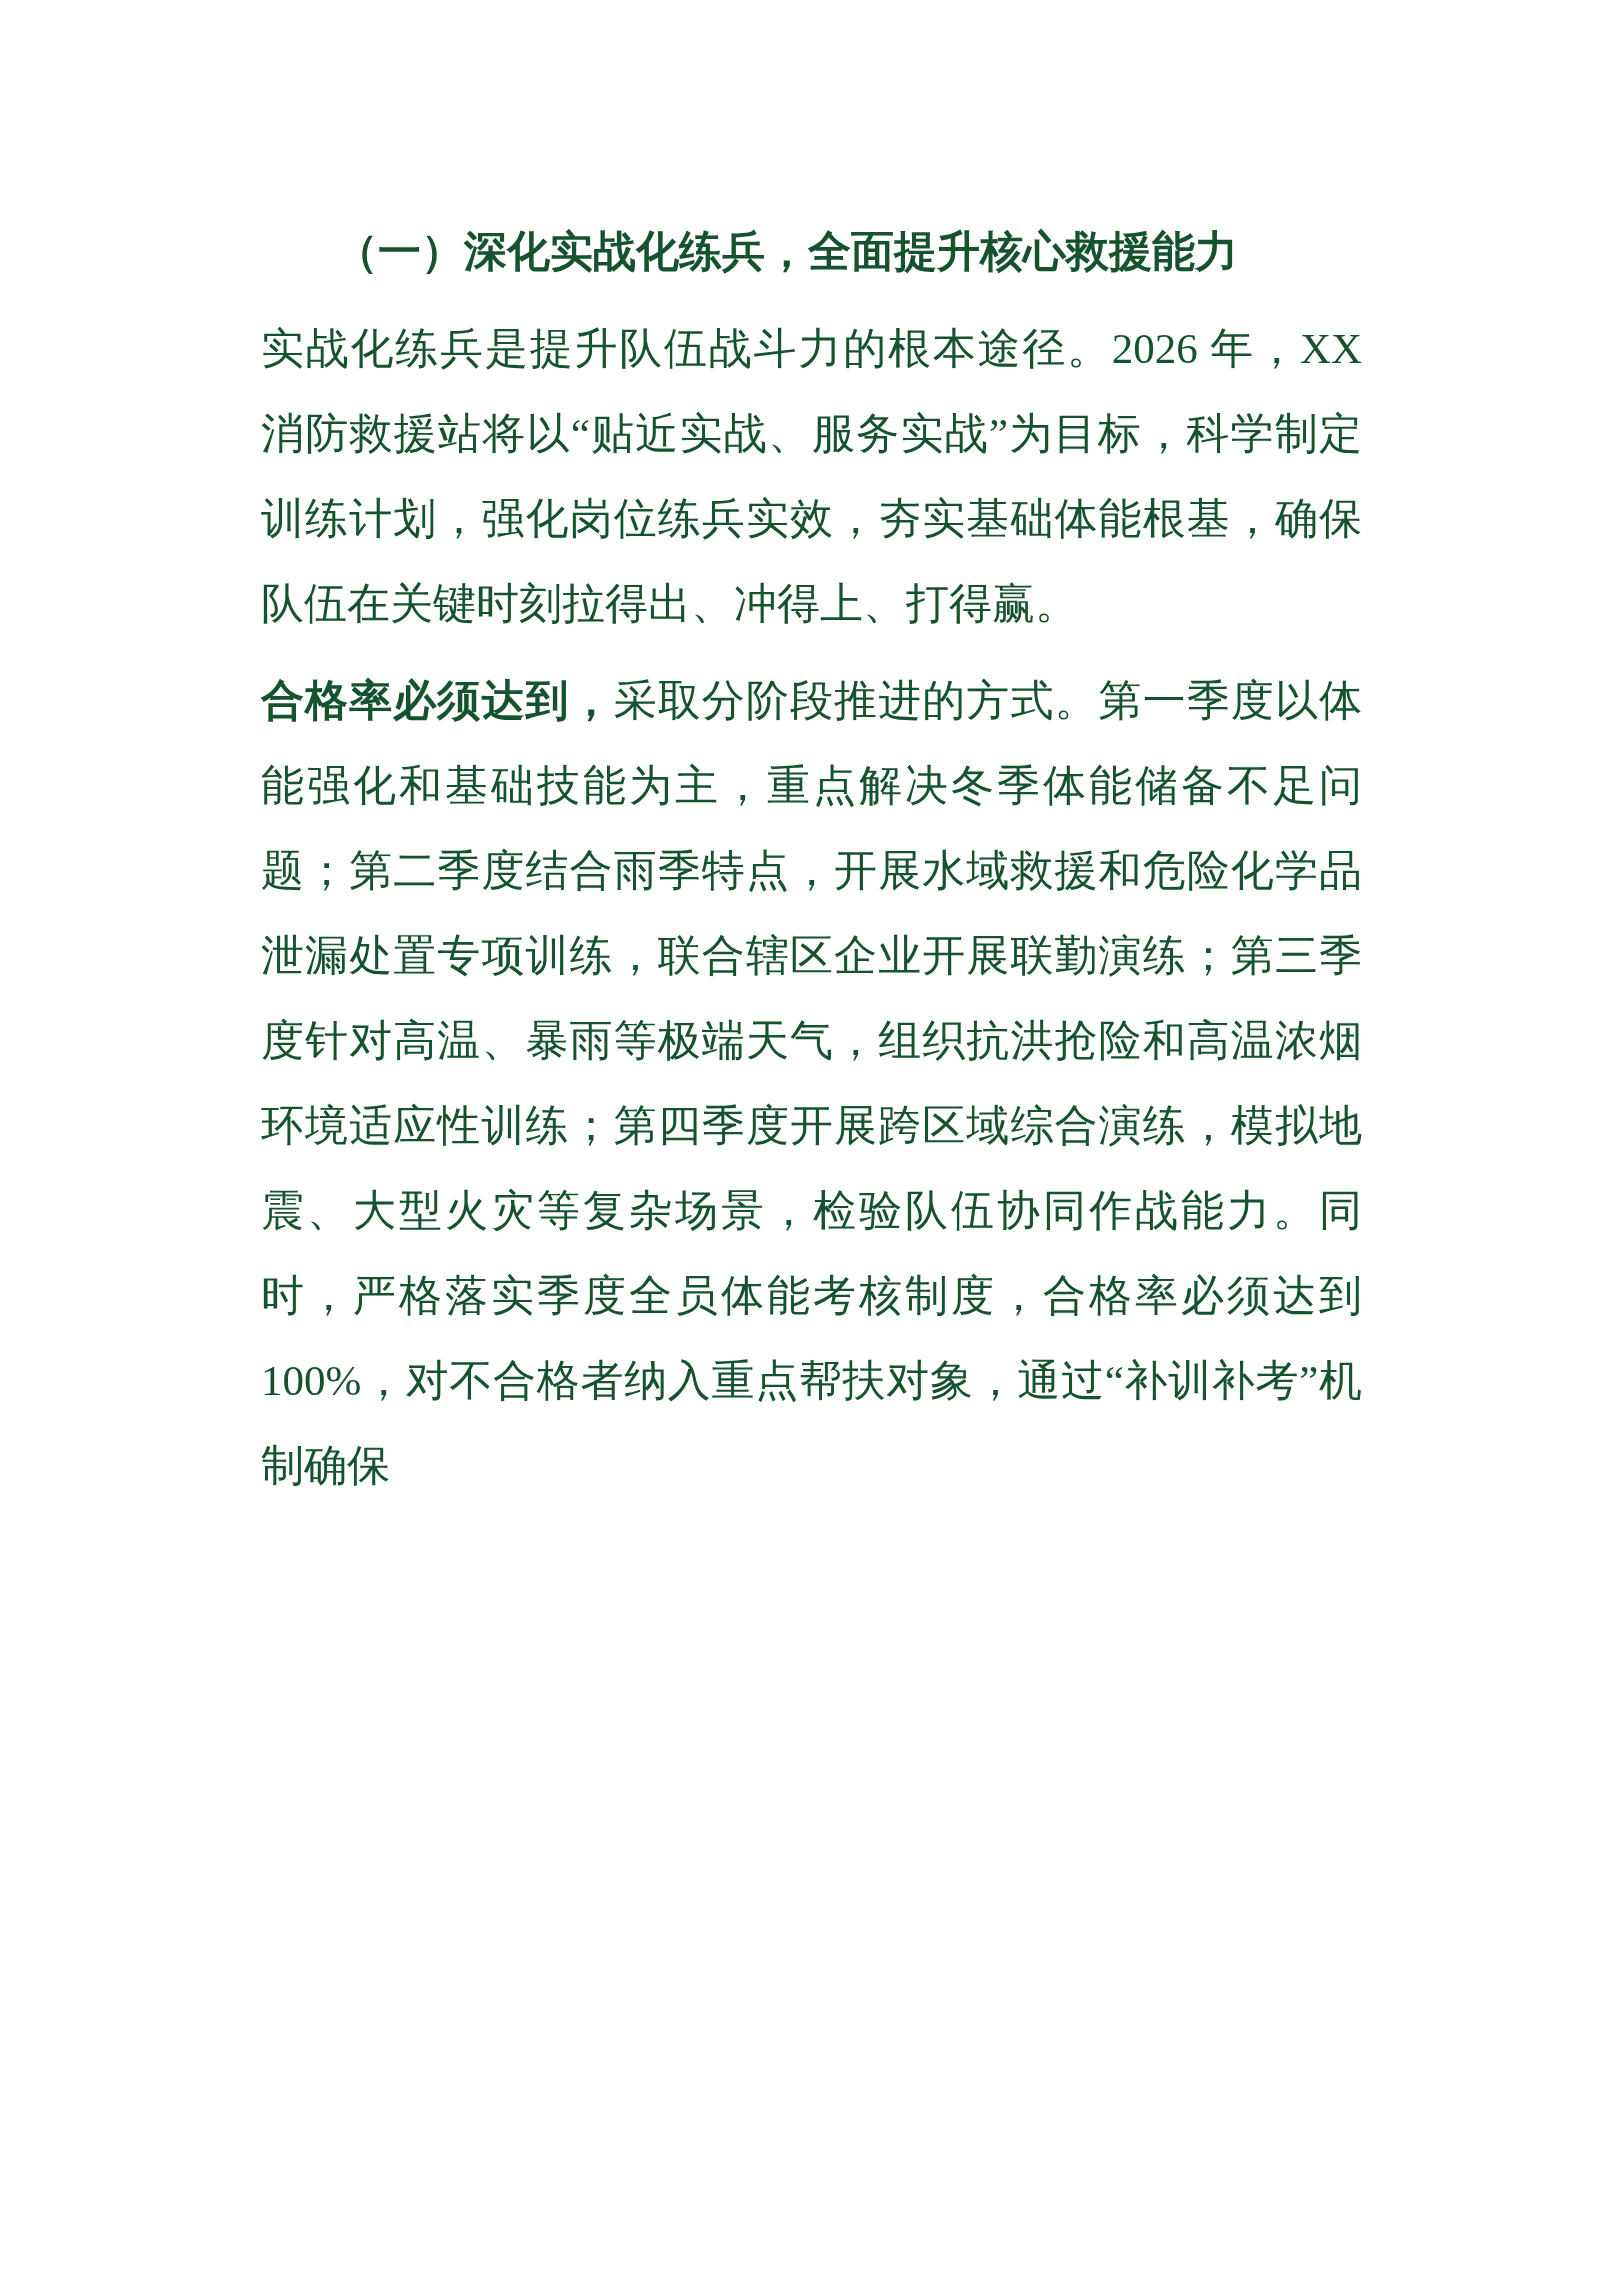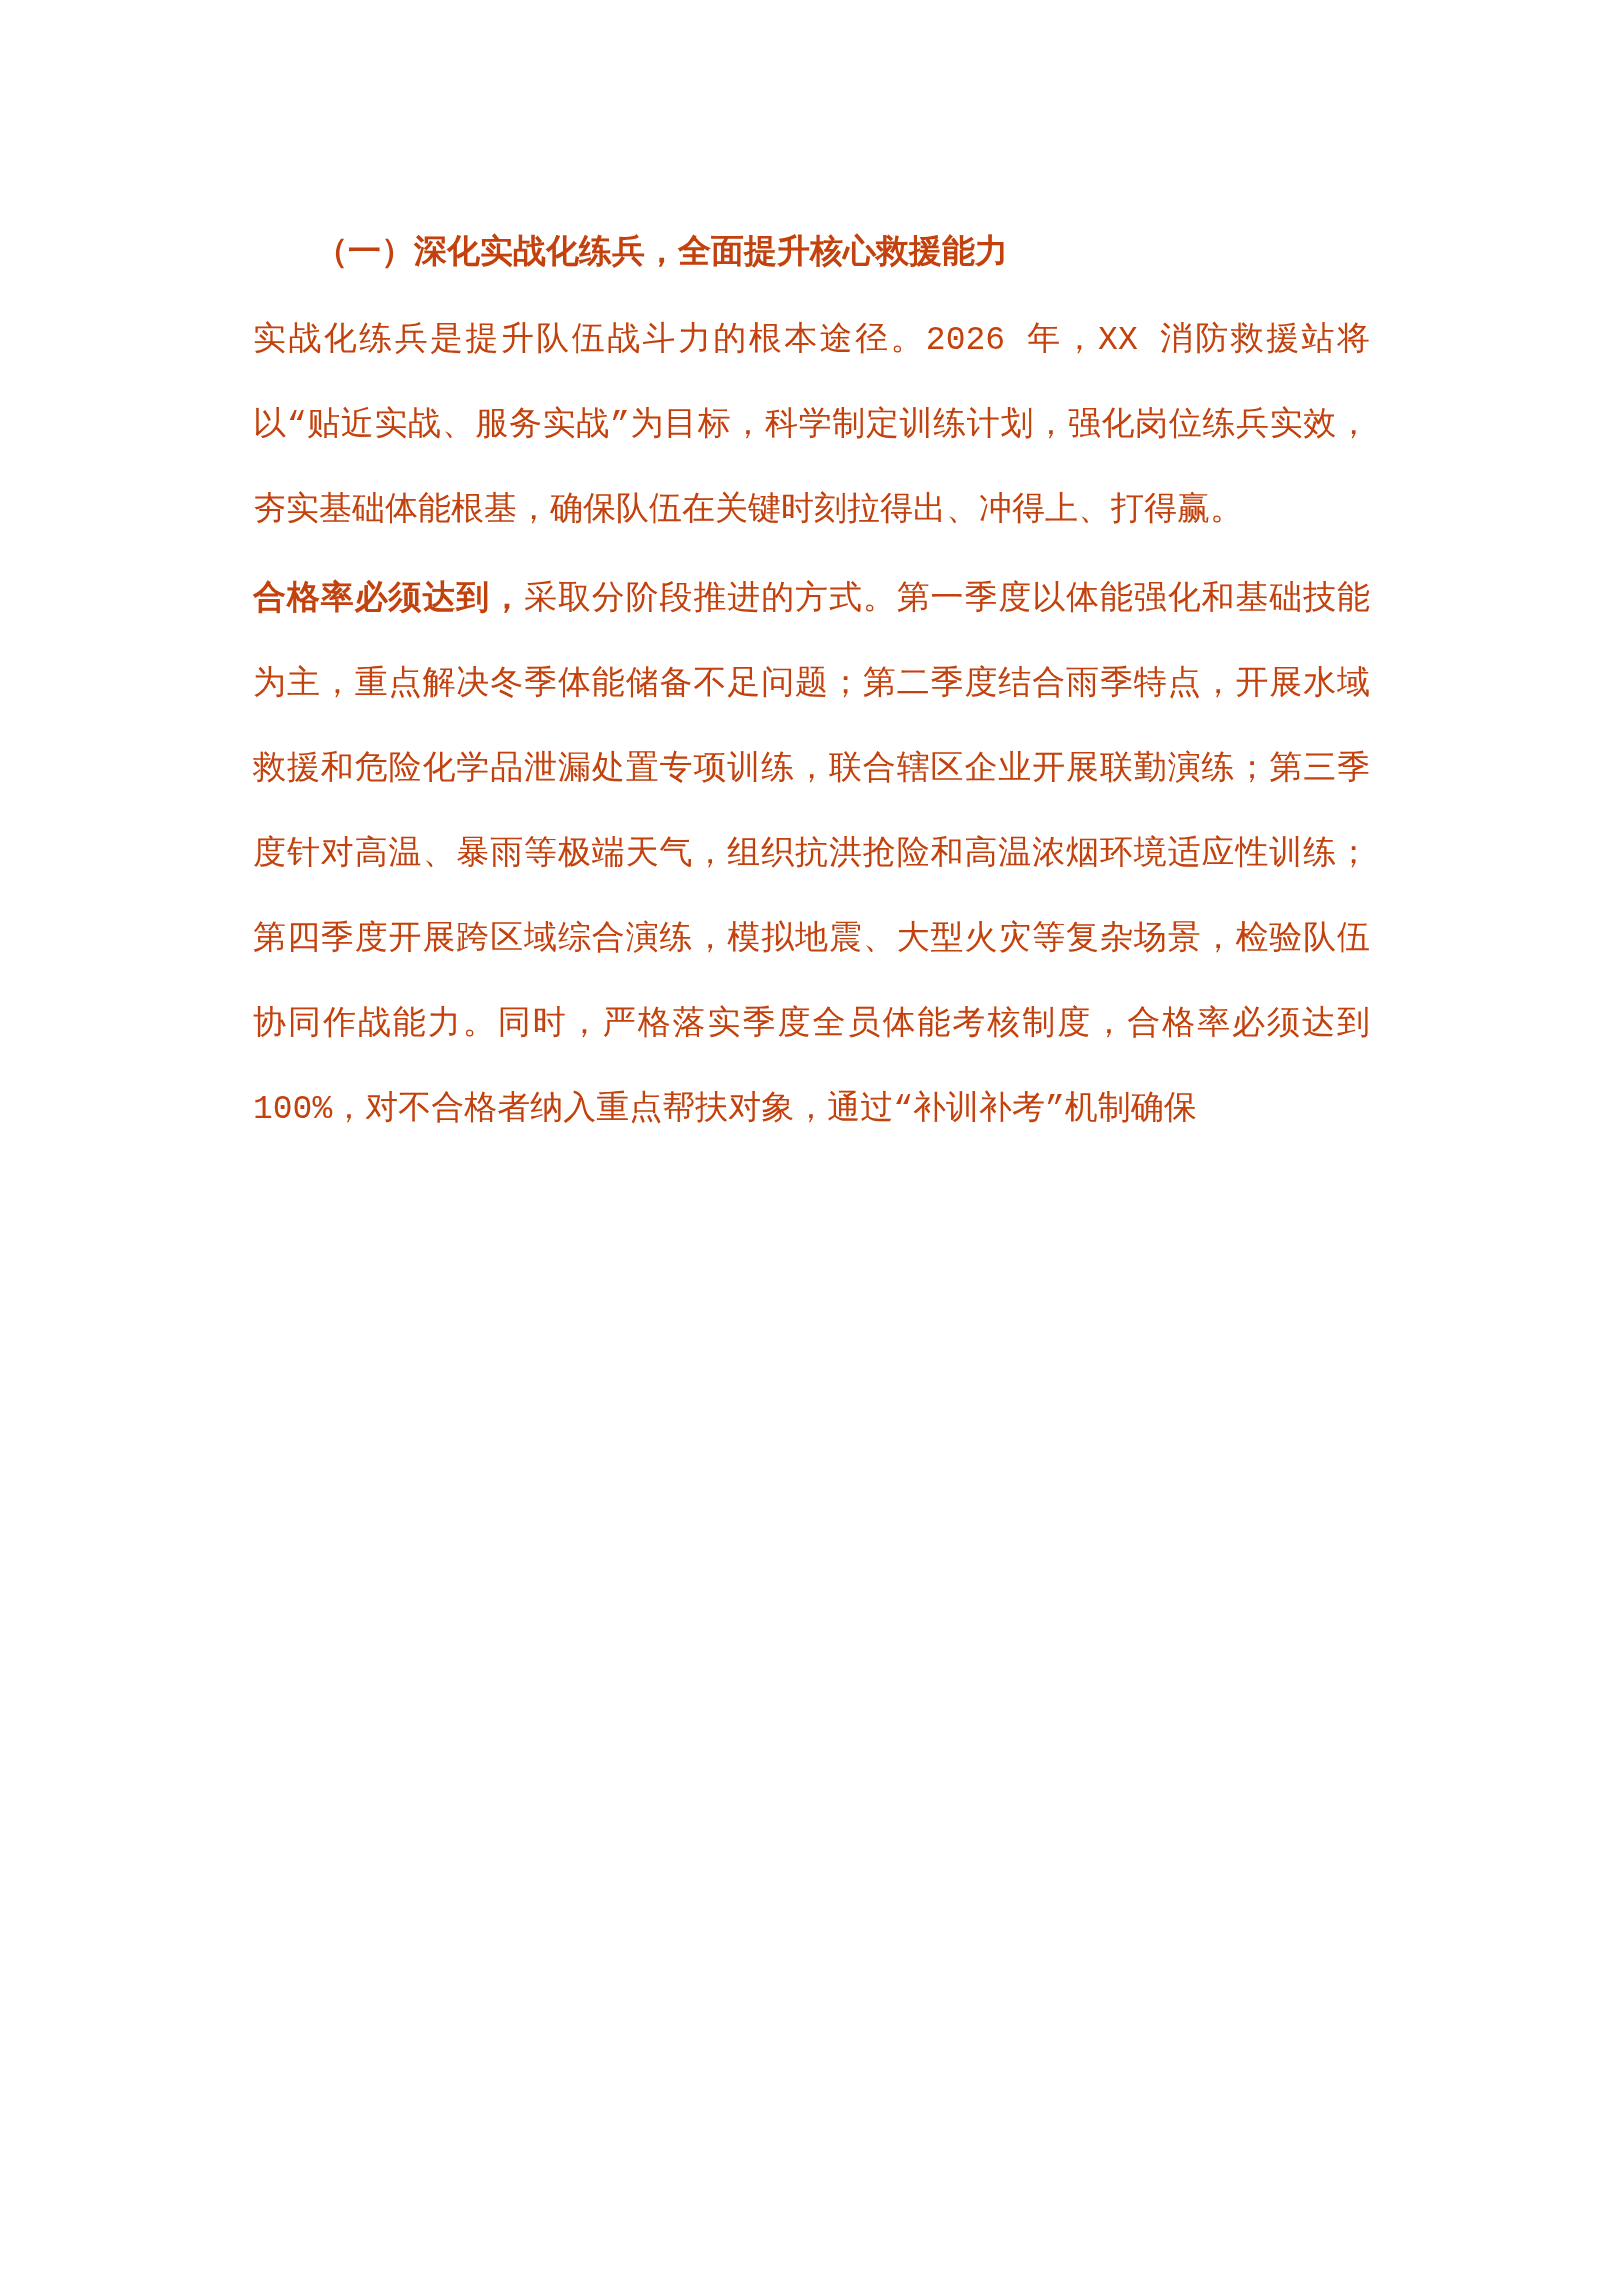--- a/index.html
+++ b/index.html
@@ -9,37 +9,36 @@
   }
   .page {
     position: relative;
     width: 1621px;
     height: 2293px;
     background: #ffffff;
     box-sizing: border-box;
     padding: 209px 247px 0 249px;
     overflow: hidden;
     font-family: "Liberation Serif", "DejaVu Serif", serif;
-    font-size: 33px;
-    color: #c2410c;
+    font-size: 43px;
+    color: #14532d;
   }
   .heading {
     margin: 0;
     padding: 0;
     font-weight: bold;
     text-indent: 2em;
     line-height: 85px;
     white-space: nowrap;
   }
   .para {
-    margin: 4px;
+    margin: 12px;
     padding: 0;
     text-align: justify;
     line-height: 85px;
-    font-family: Liberation Mono, monospace;
   }
   .seg {
     font-weight: normal;
   }
   .seg.bold {
     font-weight: bold;
   }
 </style>
 </head>
 <body>

